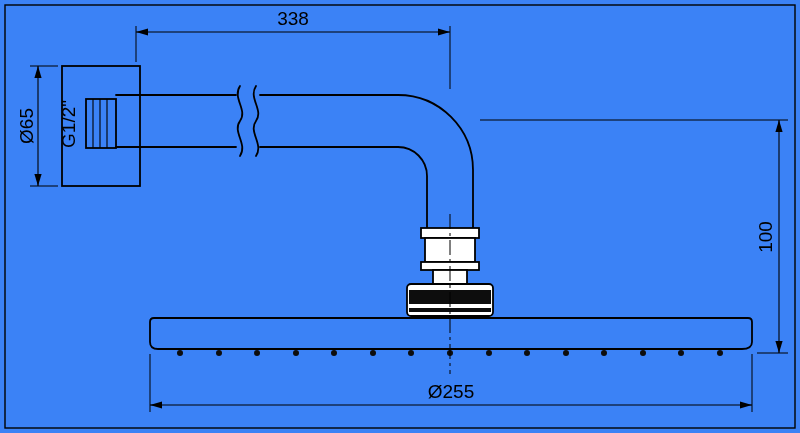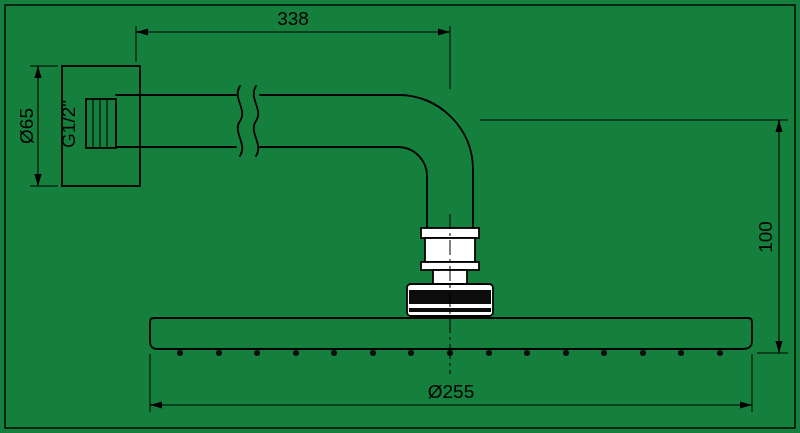--- a/index.html
+++ b/index.html
@@ -5,21 +5,21 @@
   html, body {
     margin: 0;
     padding: 0;
     background: #ffffff;
     font-family: "Liberation Sans", sans-serif;
   }
   .stage {
     width: 800px;
     height: 433px;
     position: relative;
-    background: #15803d;
+    background: #3b82f6;
     overflow: hidden;
   }
   svg { display: block; }
   .border-rect { fill: none; stroke: #000; stroke-width: 1.4; }
   .obj  { fill: none; stroke: #000; stroke-width: 1.8; stroke-linecap: round; }
   .obj2 { fill: #fff;  stroke: #000; stroke-width: 1.8; }
   .thin { fill: none; stroke: #000; stroke-width: 1.1; }
   .dimline { fill: none; stroke: #000; stroke-width: 1.1; }
   .extline { fill: none; stroke: #000; stroke-width: 1; }
   .cline { fill: none; stroke: #000; stroke-width: 1; stroke-dasharray: 15 4 3 4; }

